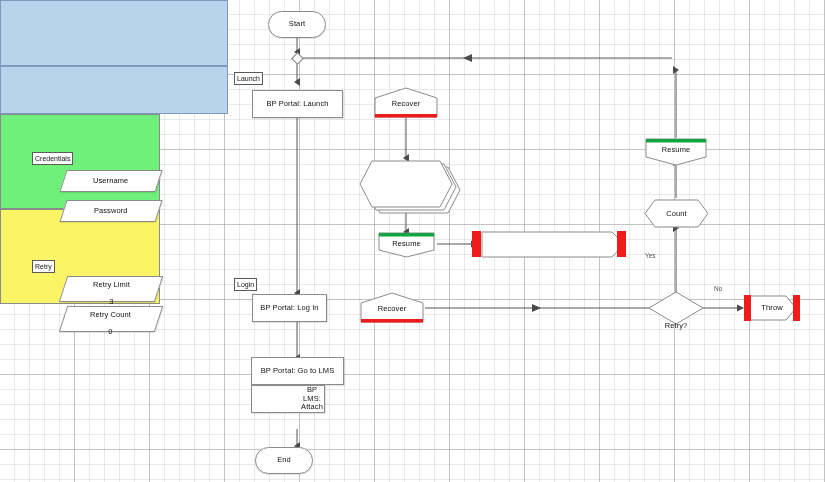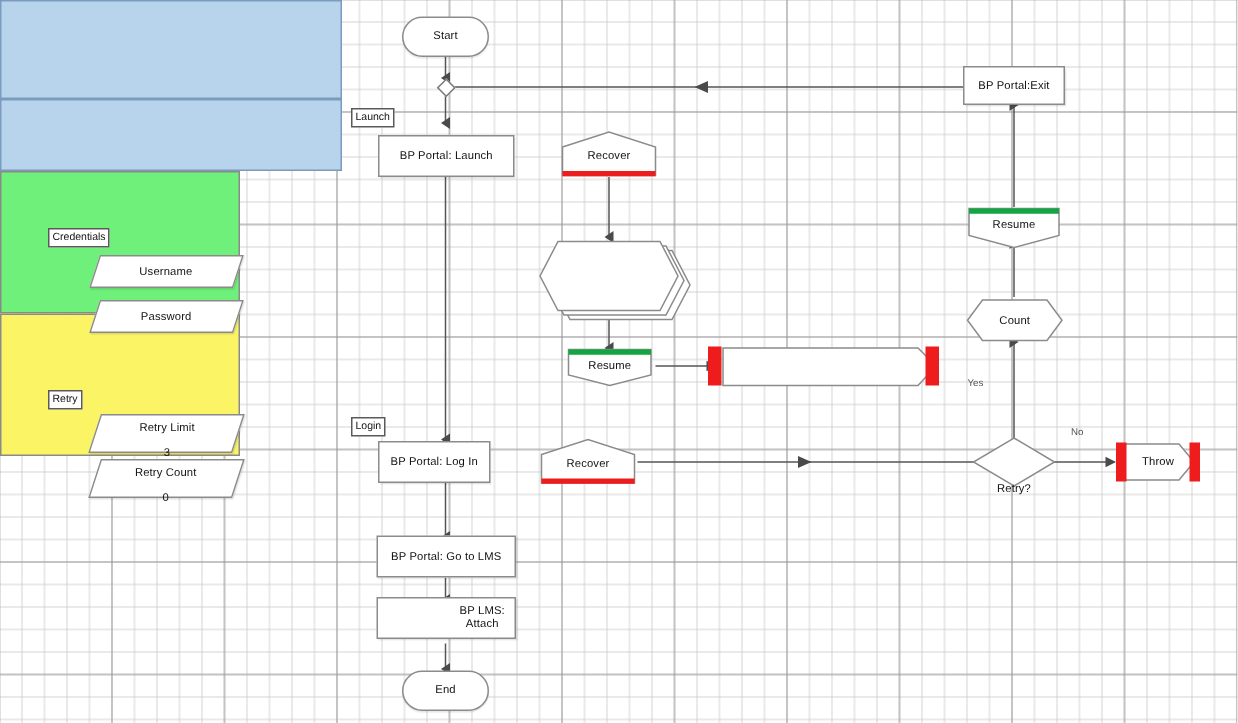--- a/index.html
+++ b/index.html
@@ -195,45 +195,42 @@
     <span class="lbl">
       <span>Retry Count</span><br>
       <span>0</span>
     </span>
   </div>
 
   <div class="node terminator" style="left:268px;top:11px;width:58px;height:27px;">
     <span class="lbl">Start</span>
   </div>
 
-  <div class="node terminator" style="left:268px;top:447px;width:58px;height:27px;">
+  <div class="node terminator" style="left:255px;top:447px;width:58px;height:27px;">
     <span class="lbl">End</span>
   </div>
 
   <div class="junction" style="left:293px;top:54px;"></div>
 
   <div class="node process" style="left:252px;top:90px;width:91px;height:28px;">
     <span class="lbl">BP Portal: Launch</span>
   </div>
 
   <div class="node process" style="left:252px;top:294px;width:75px;height:28px;">
     <span class="lbl">BP Portal: Log In</span>
   </div>
 
   <div class="node process" style="left:251px;top:357px;width:93px;height:28px;">
     <span class="lbl">BP Portal: Go to LMS</span>
   </div>
 
-  <div class="node process" style="left:251px;top:398px;width:93px;height:28px;padding-left:48px;">
+  <div class="node process" style="left:251px;top:385px;width:74px;height:28px;padding-left:48px;">
     <span class="lbl">BP LMS: Attach</span>
   </div>
 
-  <div class="node process" style="left:642px;top:44px;width:68px;height:26px;">
-    <span class="lbl">BP Portal:Exit</span>
-  </div>
 
   <div class="node" style="left:375px;top:93px;width:62px;height:22px;">
     <span class="lbl">Recover</span>
   </div>
 
   <div class="node" style="left:361px;top:298px;width:62px;height:22px;">
     <span class="lbl">Recover</span>
   </div>
 
 

